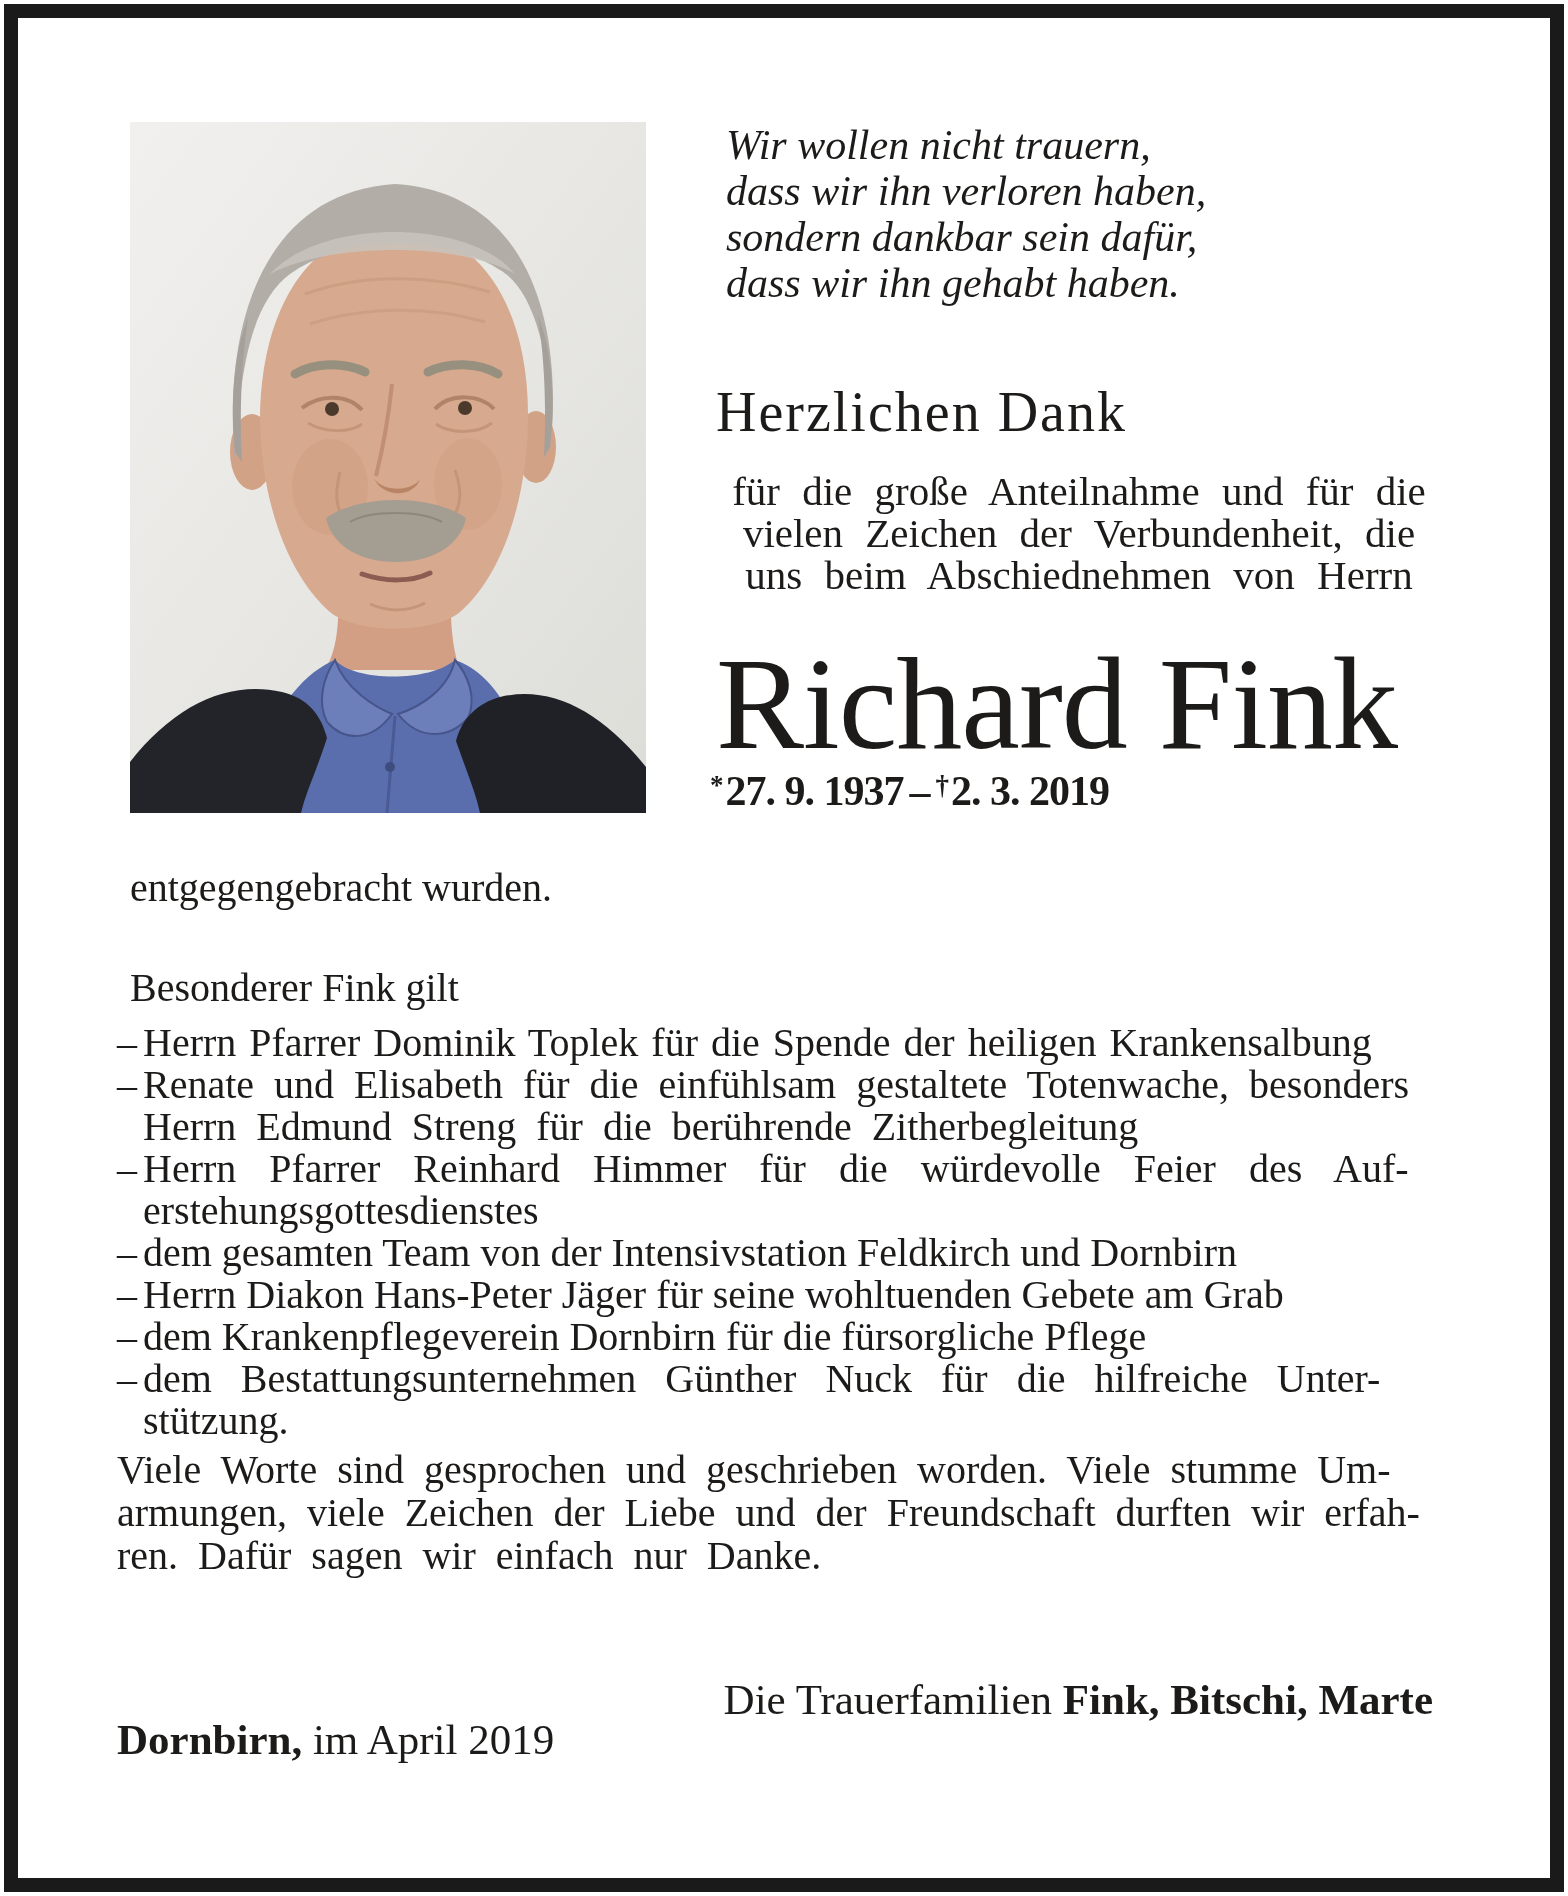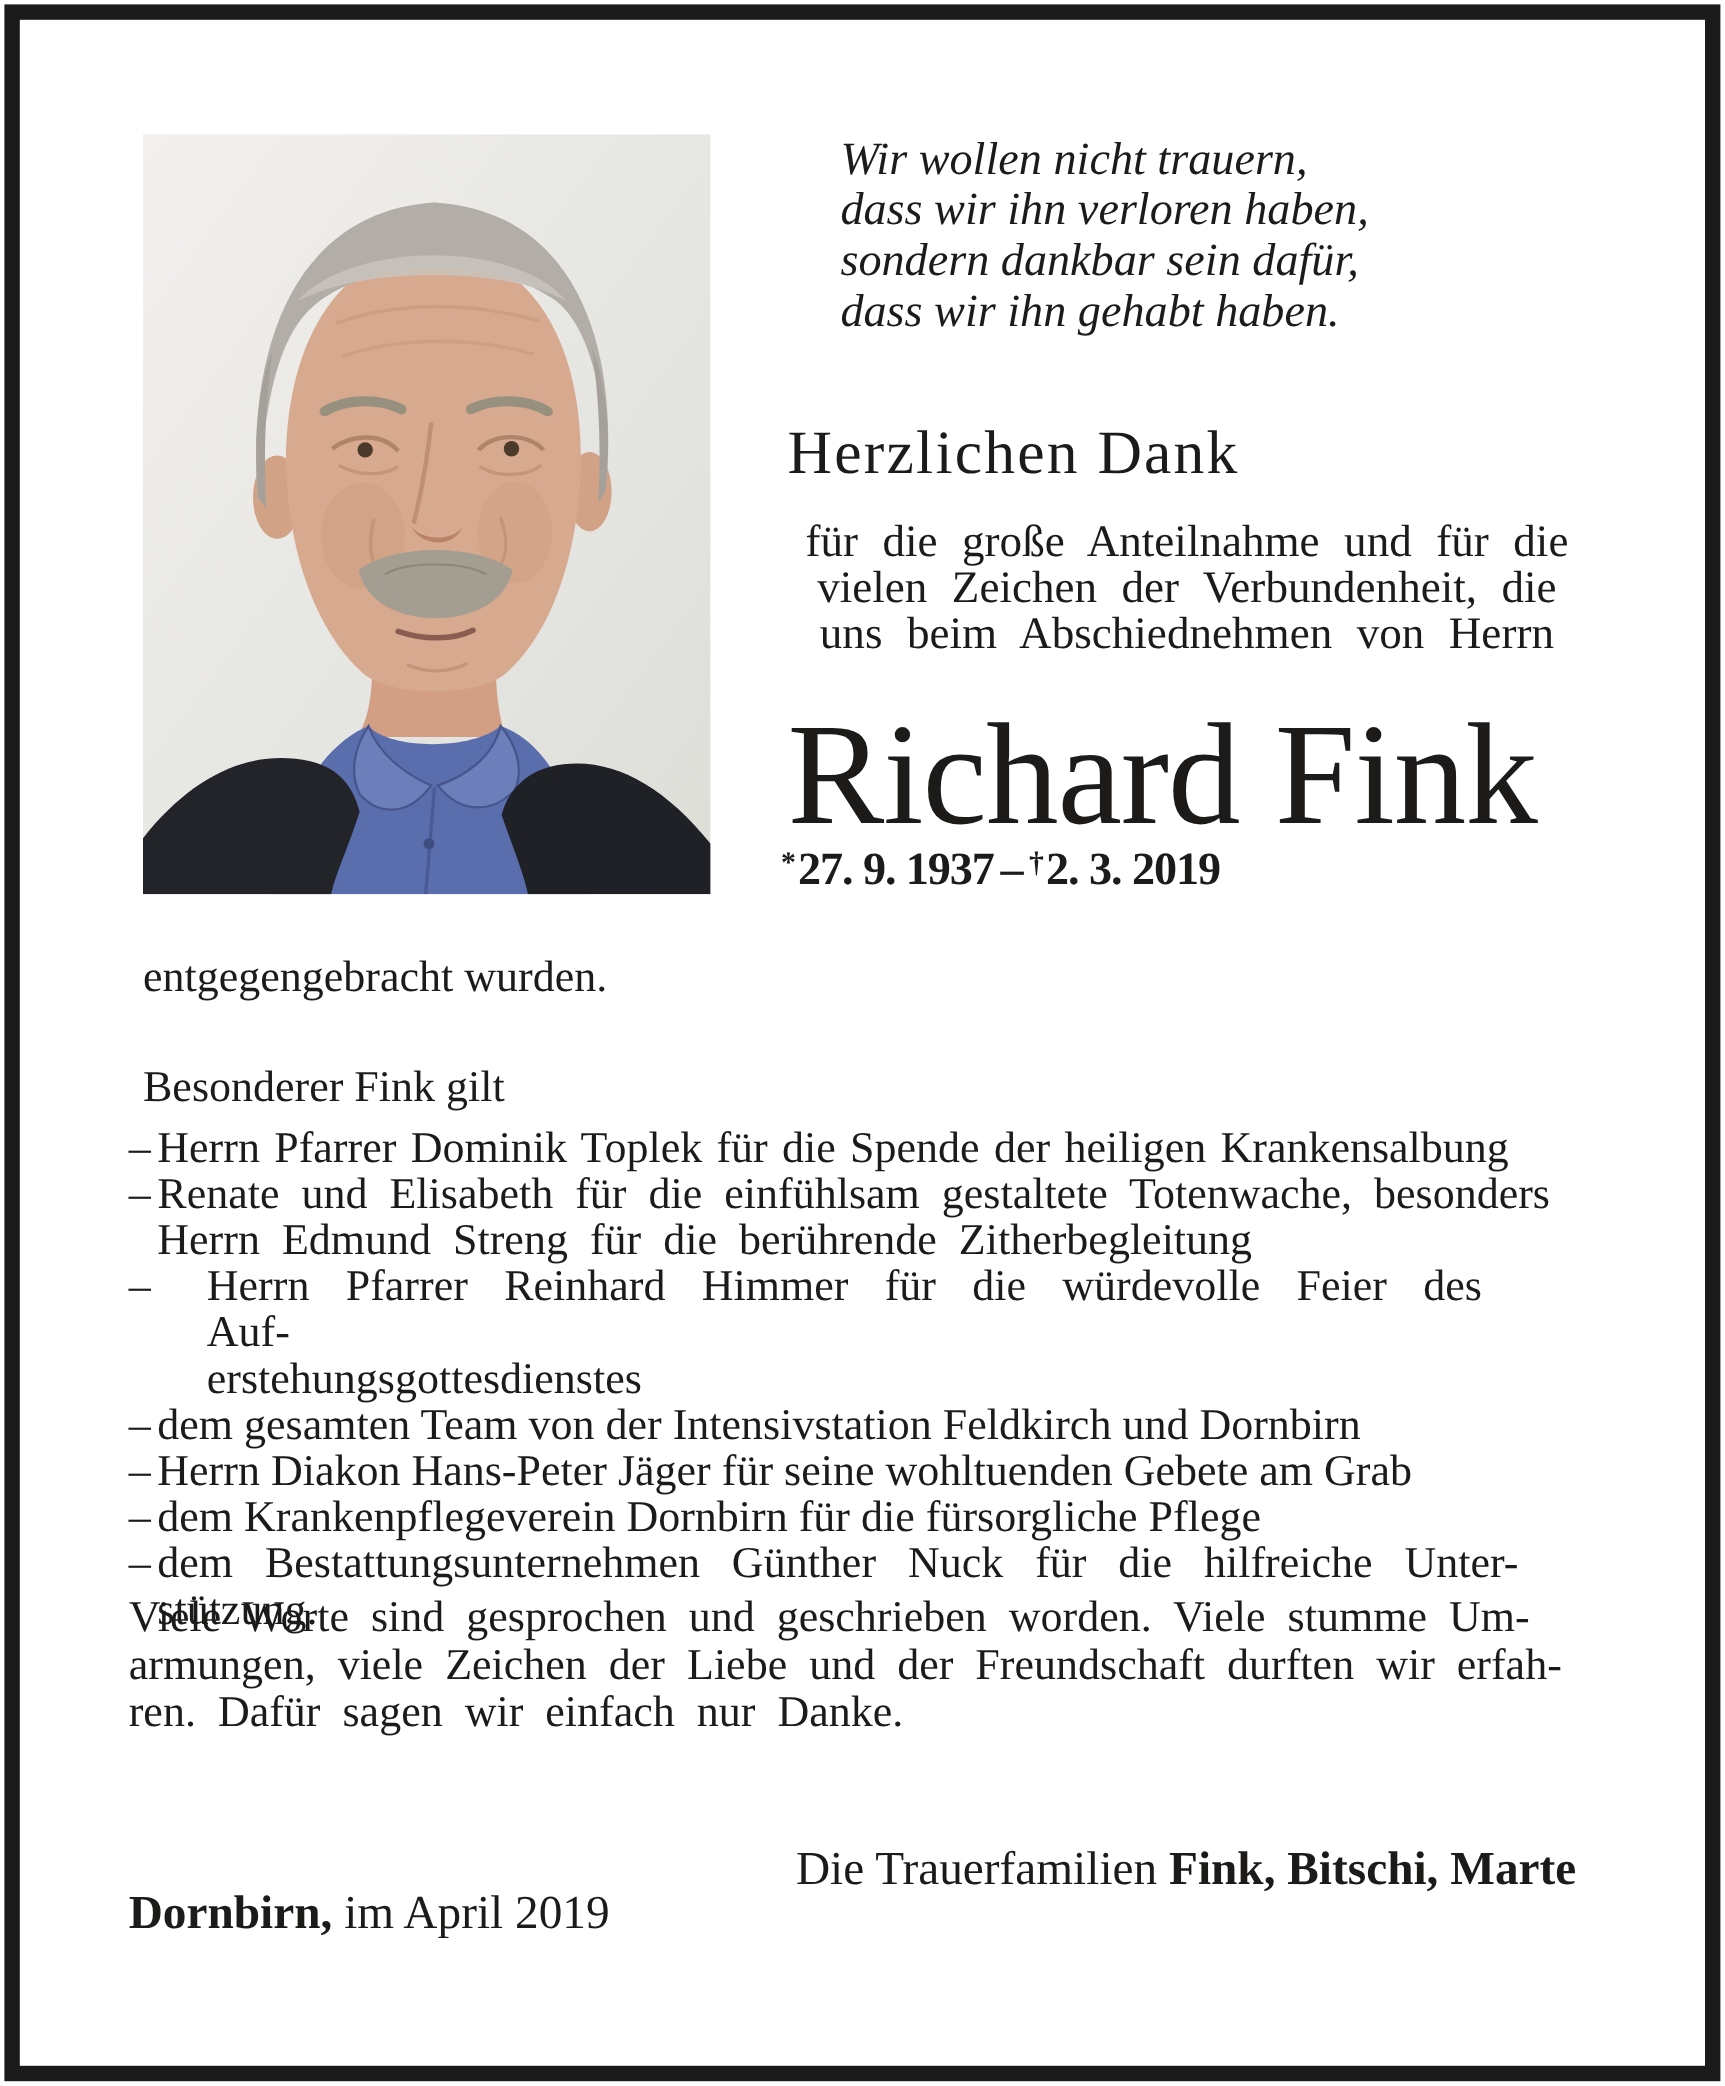--- a/index.html
+++ b/index.html
@@ -8,21 +8,21 @@
     background:#ffffff;color:#1d1b19;
     font-family:"Liberation Serif","DejaVu Serif",serif;
   }
   .frame{
     position:absolute;left:4px;top:4px;right:4px;bottom:4px;
     border:14px solid #1a1a1a;pointer-events:none;
   }
   .abs{position:absolute;}
   .pre{white-space:pre-line;}
   .quote{
-    left:764px;top:122px;width:560px;
+    left:726px;top:122px;width:560px;
     font-style:italic;font-size:42px;line-height:46px;
   }
   .heading{
     left:716px;top:384px;font-size:56px;letter-spacing:2px;line-height:1;
   }
   .lead{
     left:716px;top:470px;width:726px;
     font-size:41px;line-height:42px;word-spacing:12px;text-align:center;
   }
   .name{
@@ -39,21 +39,21 @@
   .continuation{left:130px;top:866px;font-size:40px;line-height:44px;}
   .intro{left:130px;top:966px;font-size:40px;line-height:44px;}
   .thanks{left:117px;top:1022px;width:1324px;font-size:40px;}
   .thanks-item{display:flex;align-items:flex-start;}
   .item-dash{width:26px;flex:0 0 26px;line-height:42px;}
   .item-text{flex:1;line-height:42px;}
   .closing{left:117px;top:1448px;width:1324px;font-size:40px;line-height:43px;}
   .ws3{word-spacing:3px;}
   .ws10{word-spacing:10px;}
   .ws19{word-spacing:19px;}
-  .ws23{word-spacing:23px;margin-left:45px;}
+  .ws23{word-spacing:23px;}
   .signature{left:117px;top:1628px;width:1316px;text-align:right;font-size:43px;line-height:1.1;margin-top:48px;}
   .signature .families{font-weight:bold;}
   .dateline{left:117px;top:1716px;font-size:43px;line-height:1.1;}
   .dateline .place{font-weight:bold;margin-top:43px;}
 </style>
 </head>
 <body>
 
 <div class="frame"></div>
 

